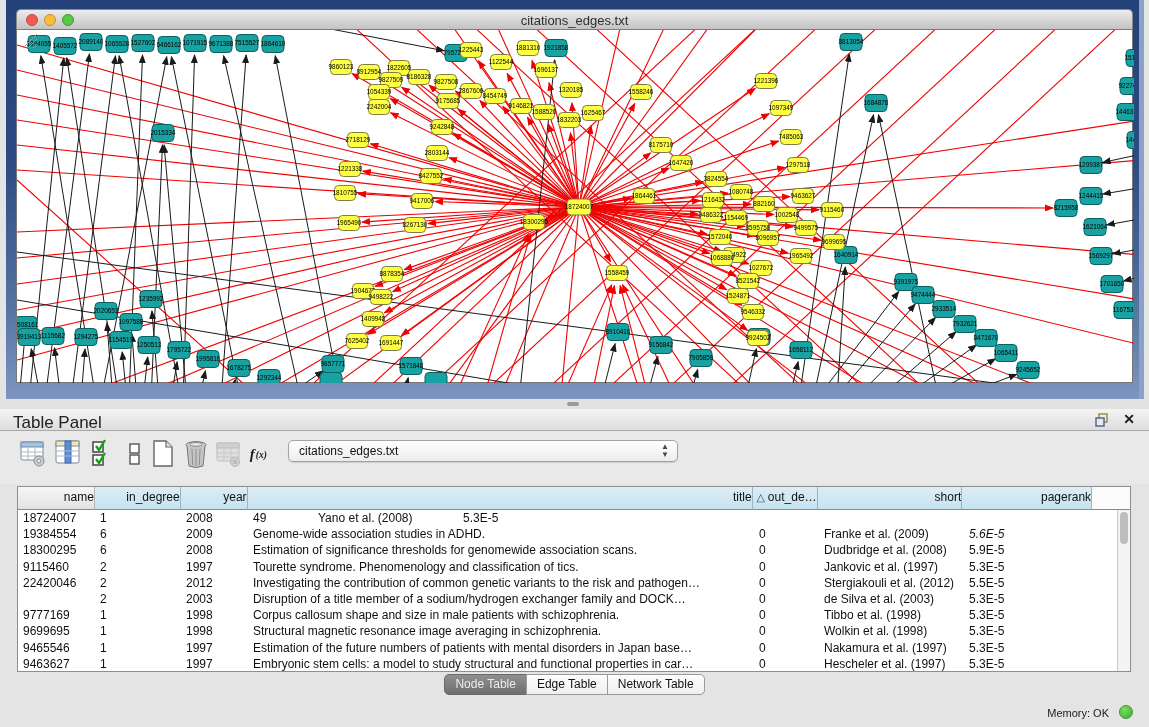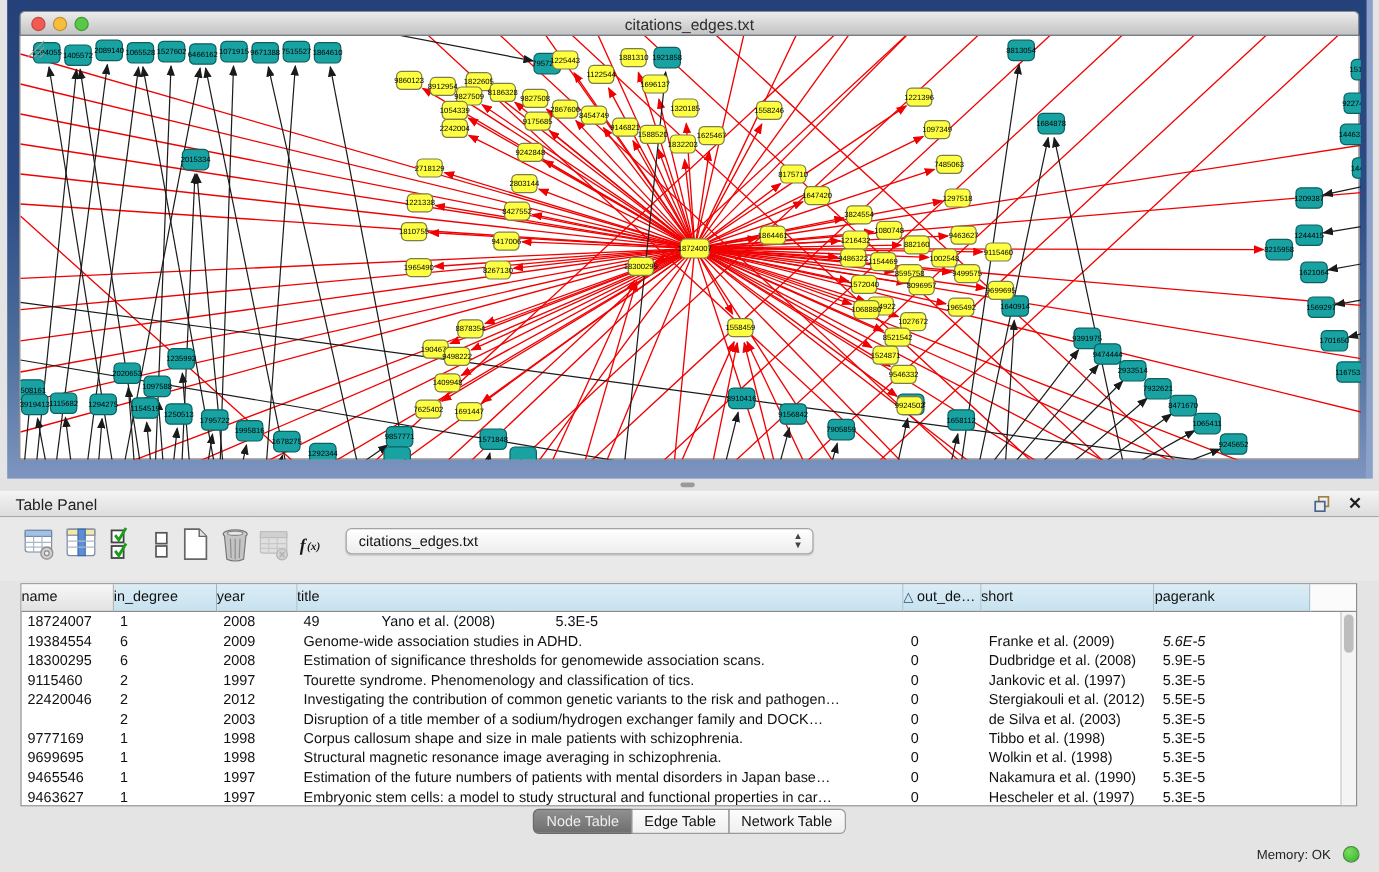--- a/index.html
+++ b/index.html
@@ -21,36 +21,36 @@
   .mac-title{position:absolute;left:0;right:0;top:3px;text-align:center;font-size:13px;color:#2e2e2e;}
   .net-canvas{position:absolute;left:0;top:21px;width:1117px;height:353px;background:#ffffff;
               border:1px solid #777;border-top:none;box-sizing:border-box;}
   .net-canvas svg{position:absolute;left:0;top:0;}
   
   .divider{position:absolute;left:0;top:399px;width:1149px;height:10px;background:#e2e2e2;}
   .divider .handle{position:absolute;left:567px;top:3px;width:12px;height:4px;
                    background:#9a9a9a;border-radius:2px;}
   .panel-header{position:absolute;left:0;top:409px;width:1149px;height:22px;
                 background:linear-gradient(#f4f4f4,#dddddd);border-bottom:1px solid #a8a8a8;box-sizing:border-box;}
-  .panel-title{position:absolute;left:13px;top:4px;font-size:13px;color:#222;}
+  .panel-title{position:absolute;left:13px;top:4px;font-size:17px;color:#222;}
   .panel-float{position:absolute;right:40px;top:4px;width:14px;height:14px;cursor:pointer;}
   .panel-close{position:absolute;right:14px;top:2px;font-size:14px;font-weight:bold;color:#1c1c1c;cursor:pointer;}
   .toolbar{position:absolute;left:0;top:431px;width:1149px;height:53px;background:#e9e9e9;}
   .tb-icon{position:absolute;top:8px;width:26px;height:30px;cursor:pointer;}
   .combo{position:absolute;left:288px;top:9px;width:390px;height:22px;box-sizing:border-box;
          border:1px solid #a3a3a3;border-radius:5px;background:linear-gradient(#ffffff,#ededed);
          box-shadow:0 1px 1px rgba(0,0,0,.12);font-size:12px;color:#111;cursor:pointer;}
   .combo .txt{position:absolute;left:10px;top:3px;}
   .combo .arrows{position:absolute;right:8px;top:2px;font-size:8px;line-height:8px;color:#444;text-align:center;}
   
   .dtable{position:absolute;left:17px;top:486px;width:1114px;height:186px;background:#fff;
           border:1px solid #8e8e8e;box-sizing:border-box;}
   .thead{display:flex;height:23px;}
   .th{box-sizing:border-box;border-right:1px solid #9ab4c2;border-bottom:1px solid #8a8a8a;
-      background:linear-gradient(#dcedf6,#c6e2ef);text-align:left;font-size:12px;color:#111;
+      background:linear-gradient(#dcedf6,#c6e2ef);text-align:right;font-size:12px;color:#111;
       line-height:21px;overflow:hidden;white-space:nowrap;cursor:pointer;}
   .th.gray{background:linear-gradient(#f7f7f7,#e2e2e2);border-right:1px solid #b5b5b5;}
   .th.filler{background:#fbfbfb;border-right:none;cursor:default;}
   .sortmark{display:inline-block;color:#1b4f72;margin-right:3px;font-size:11px;}
   .trow{display:flex;height:16.2px;line-height:16.2px;font-size:12px;color:#101010;cursor:default;}
   .td{box-sizing:border-box;overflow:hidden;white-space:nowrap;padding-left:5px;}
   .vscroll{position:absolute;right:0;top:23px;bottom:0;width:13px;background:#f4f4f4;border-left:1px solid #c9c9c9;box-sizing:border-box;}
   .vthumb{position:absolute;left:2px;top:2px;width:8px;height:32px;background:#bdbdbd;border-radius:4px;cursor:pointer;}
   
   .tabs{position:absolute;top:674px;left:0;width:1149px;height:22px;text-align:center;}
@@ -698,21 +698,21 @@
         <div class="td" style="width: 65px;">0</div>
         <div class="td" style="width: 145px;">Wolkin et al. (1998)</div>
         <div class="td" style="width: 130px;">5.3E-5</div>
       </div>
       <div class="trow">
         <div class="td" style="width: 77px;">9465546</div>
         <div class="td" style="width: 86px;">1</div>
         <div class="td" style="width: 67px;">1997</div>
         <div class="td" style="width: 506px;">Estimation of the future numbers of patients with mental disorders in Japan base…</div>
         <div class="td" style="width: 65px;">0</div>
-        <div class="td" style="width: 145px;">Nakamura et al. (1990)</div>
+        <div class="td" style="width: 145px;">Nakamura et al. (1997)</div>
         <div class="td" style="width: 130px;">5.3E-5</div>
       </div>
       <div class="trow">
         <div class="td" style="width: 77px;">9463627</div>
         <div class="td" style="width: 86px;">1</div>
         <div class="td" style="width: 67px;">1997</div>
         <div class="td" style="width: 506px;">Embryonic stem cells: a model to study structural and functional properties in car…</div>
         <div class="td" style="width: 65px;">0</div>
         <div class="td" style="width: 145px;">Hescheler et al. (1997)</div>
         <div class="td" style="width: 130px;">5.3E-5</div>

